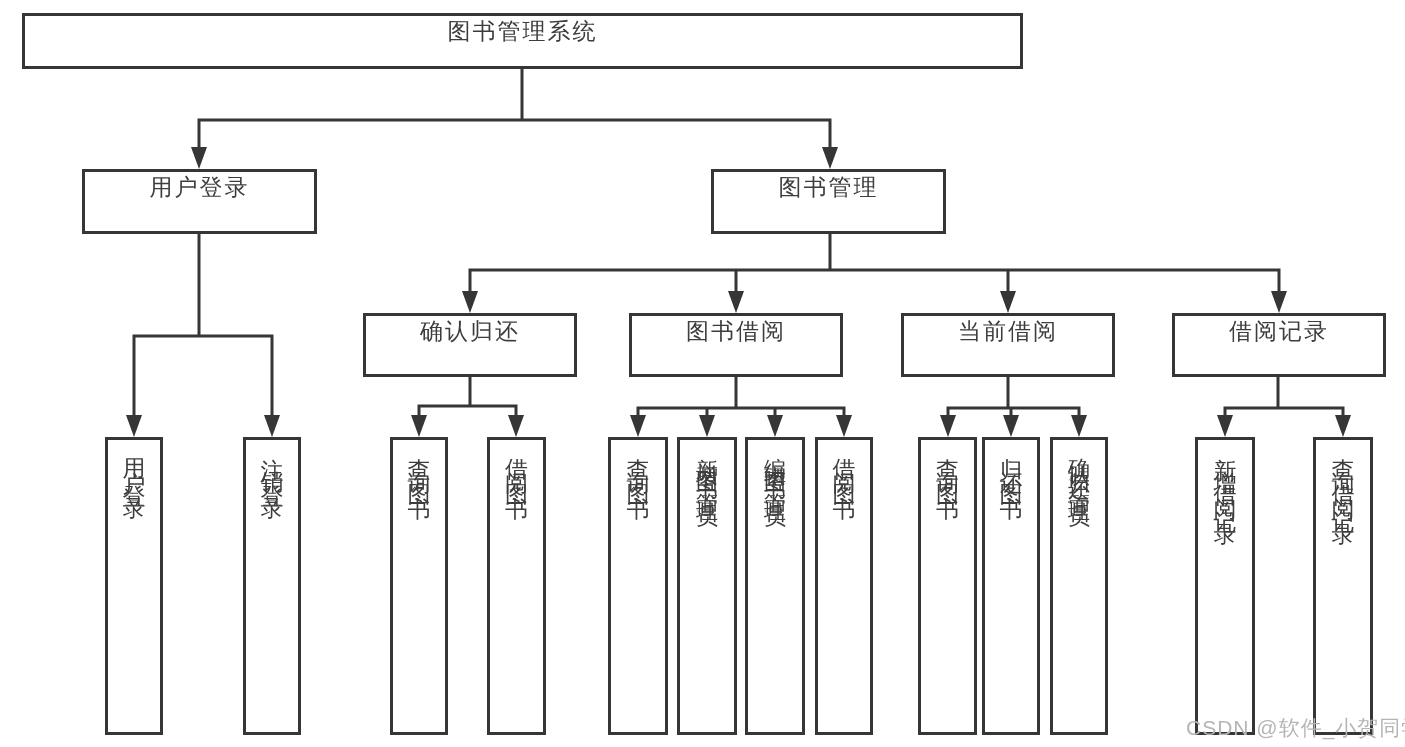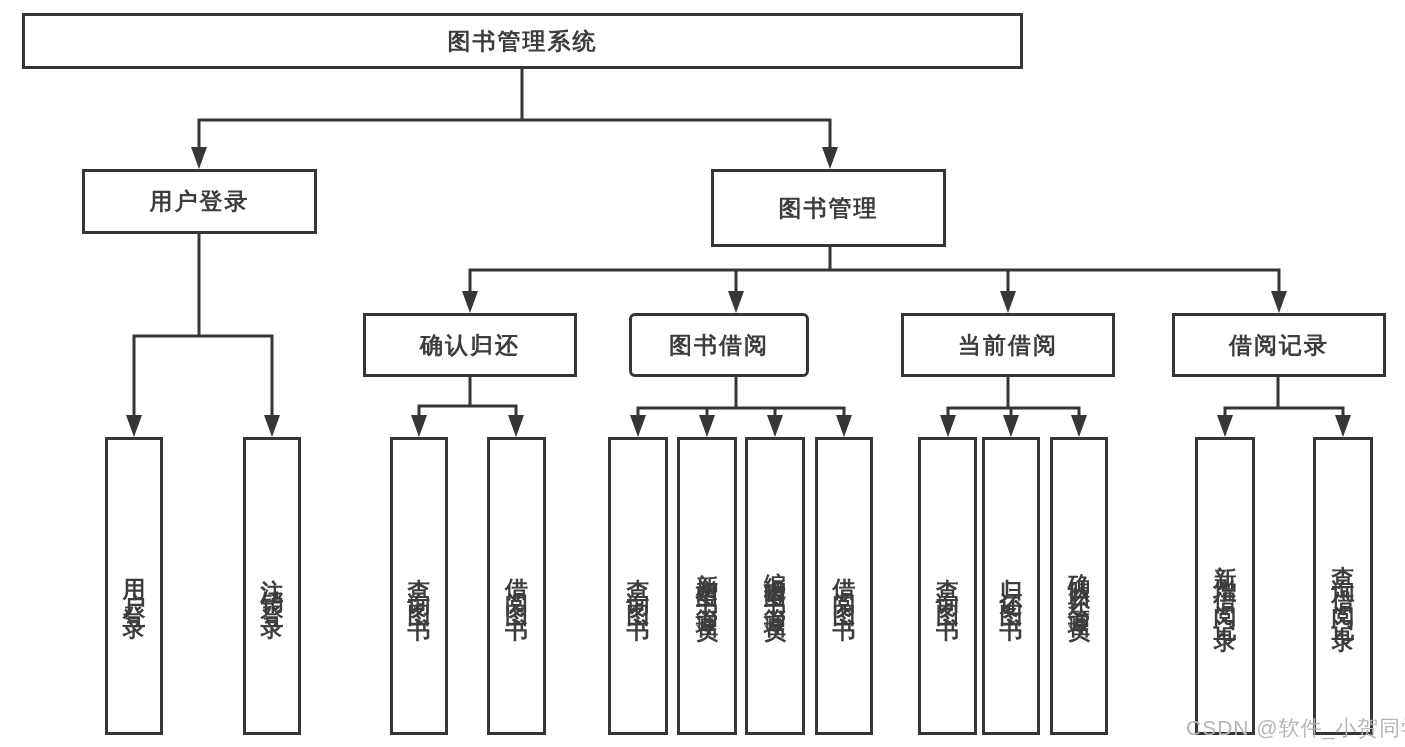--- a/index.html
+++ b/index.html
@@ -22,25 +22,23 @@
     left: 0; top: 0;
     width: 1405px; height: 747px;
     z-index: 0;
   }
   .node {
     position: absolute;
     box-sizing: border-box;
     background: #ffffff;
     border: 3px solid #363636;
     display: flex;
-    align-items: center;
     justify-content: center;
     z-index: 1;
     color: #3d3d3d;
-    font-weight: bold;
   }
   .hnode {
     font-size: 23px;
     letter-spacing: 2px;
   }
   .leaf {
     top: 437px;
     height: 298px;
   }
   .leaf .vtext {
@@ -119,28 +117,28 @@
     </g>
   </svg>
 
   <div class="node hnode" style="left:22px; top:13px; width:1001px; height:56px;">
     <span>图书管理系统</span>
   </div>
 
   <div class="node hnode" style="left:82px; top:169px; width:235px; height:65px;">
     <span>用户登录</span>
   </div>
-  <div class="node hnode" style="left:711px; top:169px; width:235px; height:78px;">
+  <div class="node hnode" style="left:711px; top:169px; width:235px; height:65px;">
     <span>图书管理</span>
   </div>
 
   <div class="node hnode" style="left:363px; top:313px; width:214px; height:64px;">
     <span>确认归还</span>
   </div>
-  <div class="node hnode" style="left:629px; top:313px; width:180px; height:64px;border-radius:6px;">
+  <div class="node hnode" style="left:629px; top:313px; width:214px; height:64px;">
     <span>图书借阅</span>
   </div>
   <div class="node hnode" style="left:901px; top:313px; width:214px; height:64px;">
     <span>当前借阅</span>
   </div>
   <div class="node hnode" style="left:1172px; top:313px; width:214px; height:64px;">
     <span>借阅记录</span>
   </div>
 
   <div class="node leaf" style="left:105px; width:58px;">

